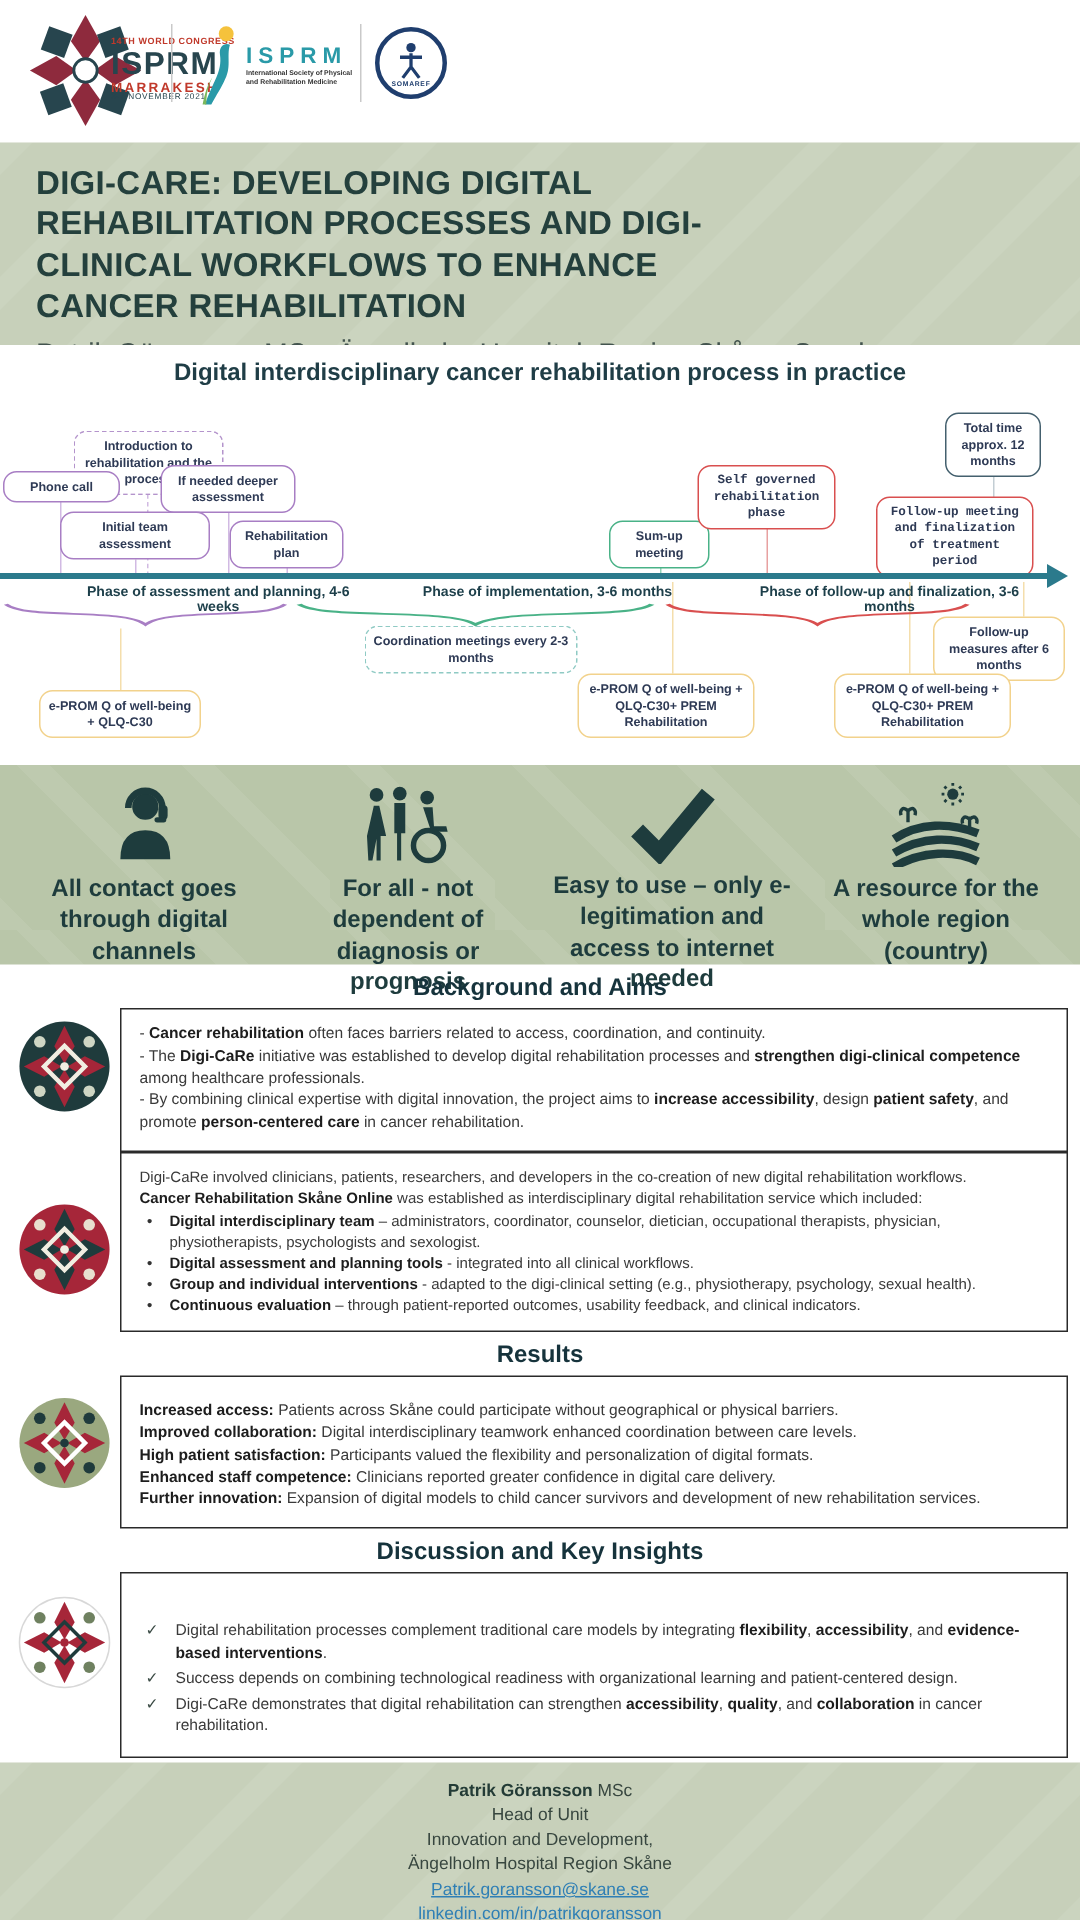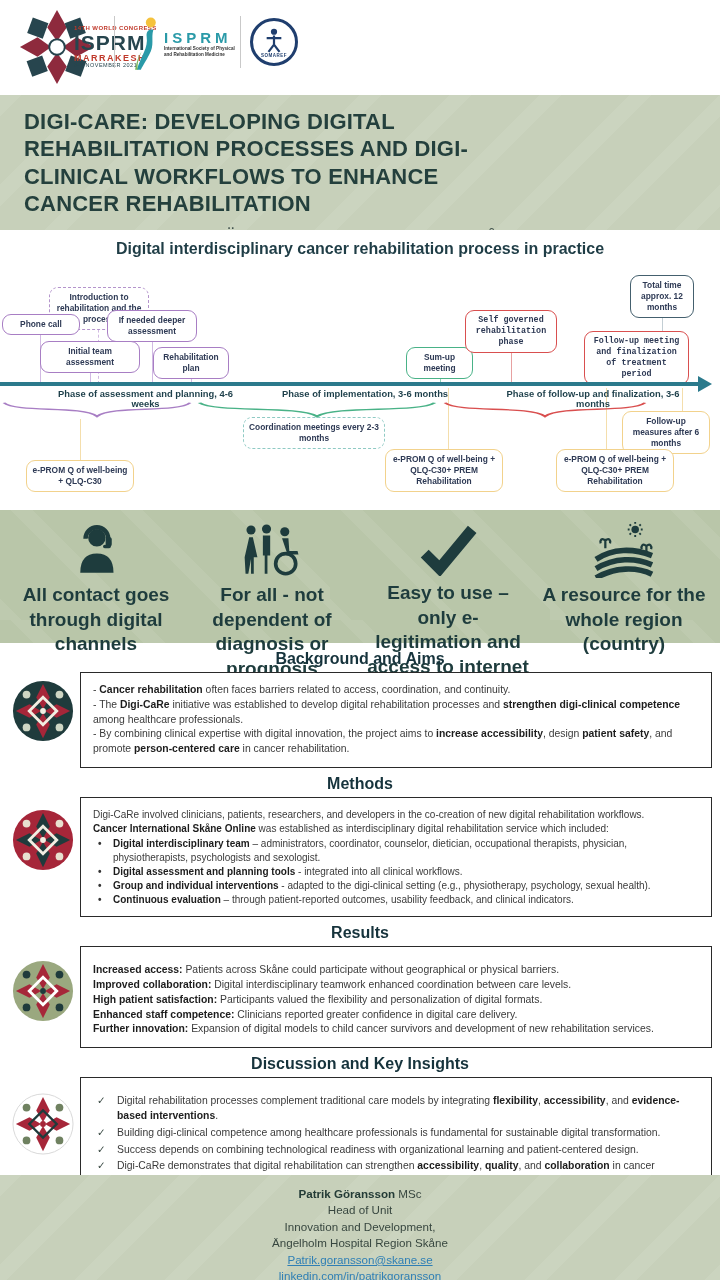--- a/index.html
+++ b/index.html
@@ -57,21 +57,21 @@
   .vl-red{border-color:#e39090;}
   .vl-gray{border-color:#b9c6cc;}
   .vl-yellow{border-color:#f2d89e;}
 
   
   .features{height:133px;background:#b9c6a9;display:flex;padding:12px 8px 0 8px;box-sizing:border-box;
     background-image:linear-gradient(45deg,rgba(255,255,255,.07) 10%,transparent 10%,transparent 55%,rgba(255,255,255,.07) 55%,rgba(255,255,255,.07) 65%,transparent 65%);
     background-size:110px 110px;}
   .feature{flex:1;display:flex;flex-direction:column;align-items:center;text-align:center;}
   .feature .f-icon{height:58px;display:flex;align-items:flex-end;justify-content:center;margin-bottom:5px;}
-  .feature .f-label{font-size:19px;font-weight:bold;color:#1e3c3d;line-height:1.3;max-width:165px;}
+  .feature .f-label{font-size:16px;font-weight:bold;color:#1e3c3d;line-height:1.3;max-width:165px;}
   .f-icon svg{display:block;}
   .f-fill{fill:#1e3c3d;}
   .f-stroke{fill:none;stroke:#1e3c3d;}
 
   
   .section{position:relative;}
   .sec-heading{text-align:center;font-size:16px;font-weight:bold;color:#16333c;margin:7px 0 4px 0;}
   .sec-box{margin:0 8px 0 80px;border:1.8px solid #2a2a2a;padding:10px 12px;font-size:10.4px;color:#3a3a3a;line-height:1.42;background:#fff;min-height:72px;box-sizing:border-box;}
   .sec-box b{color:#1d1d1d;}
   .medallion{position:absolute;left:12px;top:50%;width:62px;height:62px;}
@@ -272,37 +272,36 @@
       <circle class="med-center" cx="32" cy="32" r="3"></circle>
     </svg>
     <div class="sec-box">
       <div><span>- </span><b>Cancer rehabilitation</b><span> often faces barriers related to access, coordination, and continuity.</span></div>
       <div><span>- The </span><b>Digi-CaRe</b><span> initiative was established to develop digital rehabilitation processes and </span><b>strengthen digi-clinical competence</b><span> among healthcare professionals.</span></div>
       <div><span>- By combining clinical expertise with digital innovation, the project aims to </span><b>increase accessibility</b><span>, design </span><b>patient safety</b><span>, and promote </span><b>person-centered care</b><span> in cancer rehabilitation.</span></div>
     </div>
   </div>
 
   <div class="section">
-    <div class="sec-heading">Methods</div>
     <svg class="medallion m2" style="top:34px;" viewBox="0 0 64 64">
       <circle class="med-base" cx="32" cy="32" r="31"></circle>
       <path class="med-petal" d="M32 4 L39 18 L32 30 L25 18 Z"></path>
         <path class="med-petal" d="M32 60 L39 46 L32 34 L25 46 Z"></path>
       <path class="med-petal" d="M4 32 L18 25 L30 32 L18 39 Z"></path>
         <path class="med-petal" d="M60 32 L46 25 L34 32 L46 39 Z"></path>
       <circle class="med-diag" cx="15" cy="15" r="4"></circle>
         <circle class="med-diag" cx="49" cy="15" r="4"></circle>
         <circle class="med-diag" cx="15" cy="49" r="4"></circle>
         <circle class="med-diag" cx="49" cy="49" r="4"></circle>
       <rect class="med-lattice" x="22" y="22" width="20" height="20" transform="rotate(45 32 32)"></rect>
       <circle class="med-center" cx="32" cy="32" r="3"></circle>
     </svg>
     <div class="sec-box" style="font-size:10px;line-height:1.38;">
       <div><span>Digi-CaRe involved clinicians, patients, researchers, and developers in the co-creation of new digital rehabilitation workflows.</span></div>
-      <div><b>Cancer International Skåne Online</b><span> was established as interdisciplinary digital rehabilitation service which included:</span></div>
+      <div><b>Cancer Rehabilitation Skåne Online</b><span> was established as interdisciplinary digital rehabilitation service which included:</span></div>
       <ul class="bullets">
         <li><b>Digital interdisciplinary team</b><span> – administrators, coordinator, counselor, dietician, occupational therapists, physician, physiotherapists, psychologists and sexologist.</span></li>
         <li><b>Digital assessment and planning tools</b><span> - integrated into all clinical workflows.</span></li>
         <li><b>Group and individual interventions</b><span> - adapted to the digi-clinical setting (e.g., physiotherapy, psychology, sexual health).</span></li>
         <li><b>Continuous evaluation</b><span> – through patient-reported outcomes, usability feedback, and clinical indicators.</span></li>
       </ul>
     </div>
   </div>
 
   <div class="section">
@@ -337,24 +336,23 @@
         <path class="med-petal" d="M32 60 L39 46 L32 34 L25 46 Z"></path>
       <path class="med-petal" d="M4 32 L18 25 L30 32 L18 39 Z"></path>
         <path class="med-petal" d="M60 32 L46 25 L34 32 L46 39 Z"></path>
       <circle class="med-diag" cx="15" cy="15" r="4"></circle>
         <circle class="med-diag" cx="49" cy="15" r="4"></circle>
         <circle class="med-diag" cx="15" cy="49" r="4"></circle>
         <circle class="med-diag" cx="49" cy="49" r="4"></circle>
       <rect class="med-lattice" x="22" y="22" width="20" height="20" transform="rotate(45 32 32)"></rect>
       <circle class="med-center" cx="32" cy="32" r="3"></circle>
     </svg>
-    <div class="sec-box" style="padding-top:14px;min-height:112px;">
+    <div class="sec-box" style="padding-top:30px;min-height:112px;">
       <ul class="checks">
         <li><span>Digital rehabilitation processes complement traditional care models by integrating </span><b>flexibility</b><span>, </span><b>accessibility</b><span>, and </span><b>evidence-based interventions</b><span>.</span></li>
-        <li><span>Building digi-clinical competence among healthcare professionals is fundamental for sustainable digital transformation.</span></li>
         <li><span>Success depends on combining technological readiness with organizational learning and patient-centered design.</span></li>
         <li><span>Digi-CaRe demonstrates that digital rehabilitation can strengthen </span><b>accessibility</b><span>, </span><b>quality</b><span>, and </span><b>collaboration</b><span> in cancer rehabilitation.</span></li>
       </ul>
     </div>
   </div>
 
   <div class="footer">
     <div><span class="f-name">Patrik Göransson</span><span> MSc</span></div>
     <div>Head of Unit</div>
     <div>Innovation and Development,</div>

